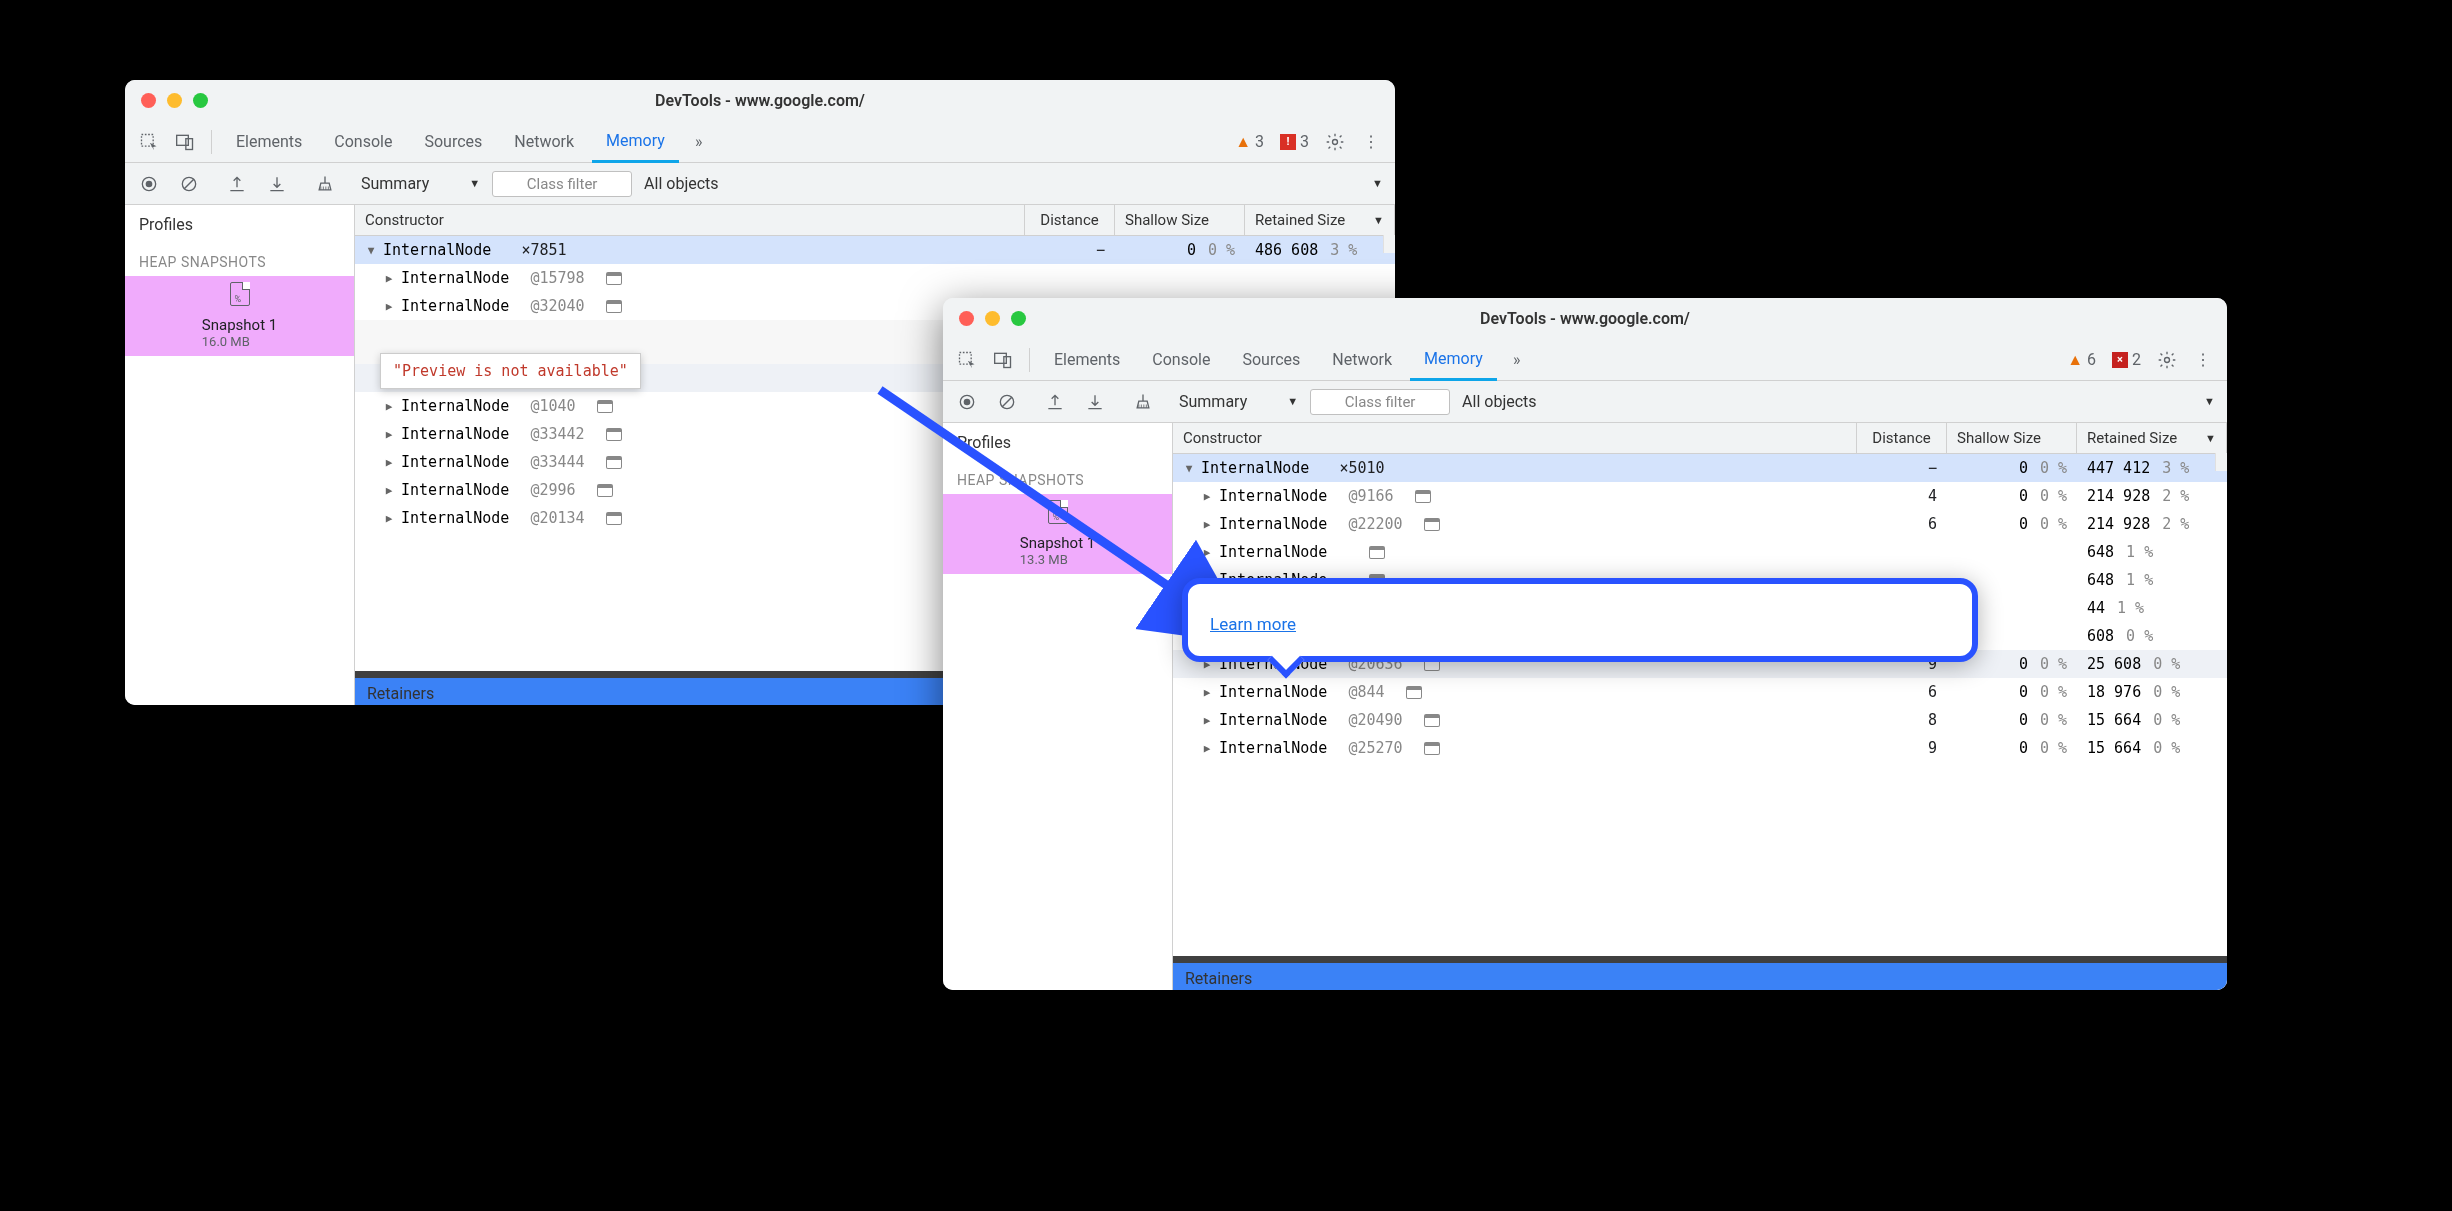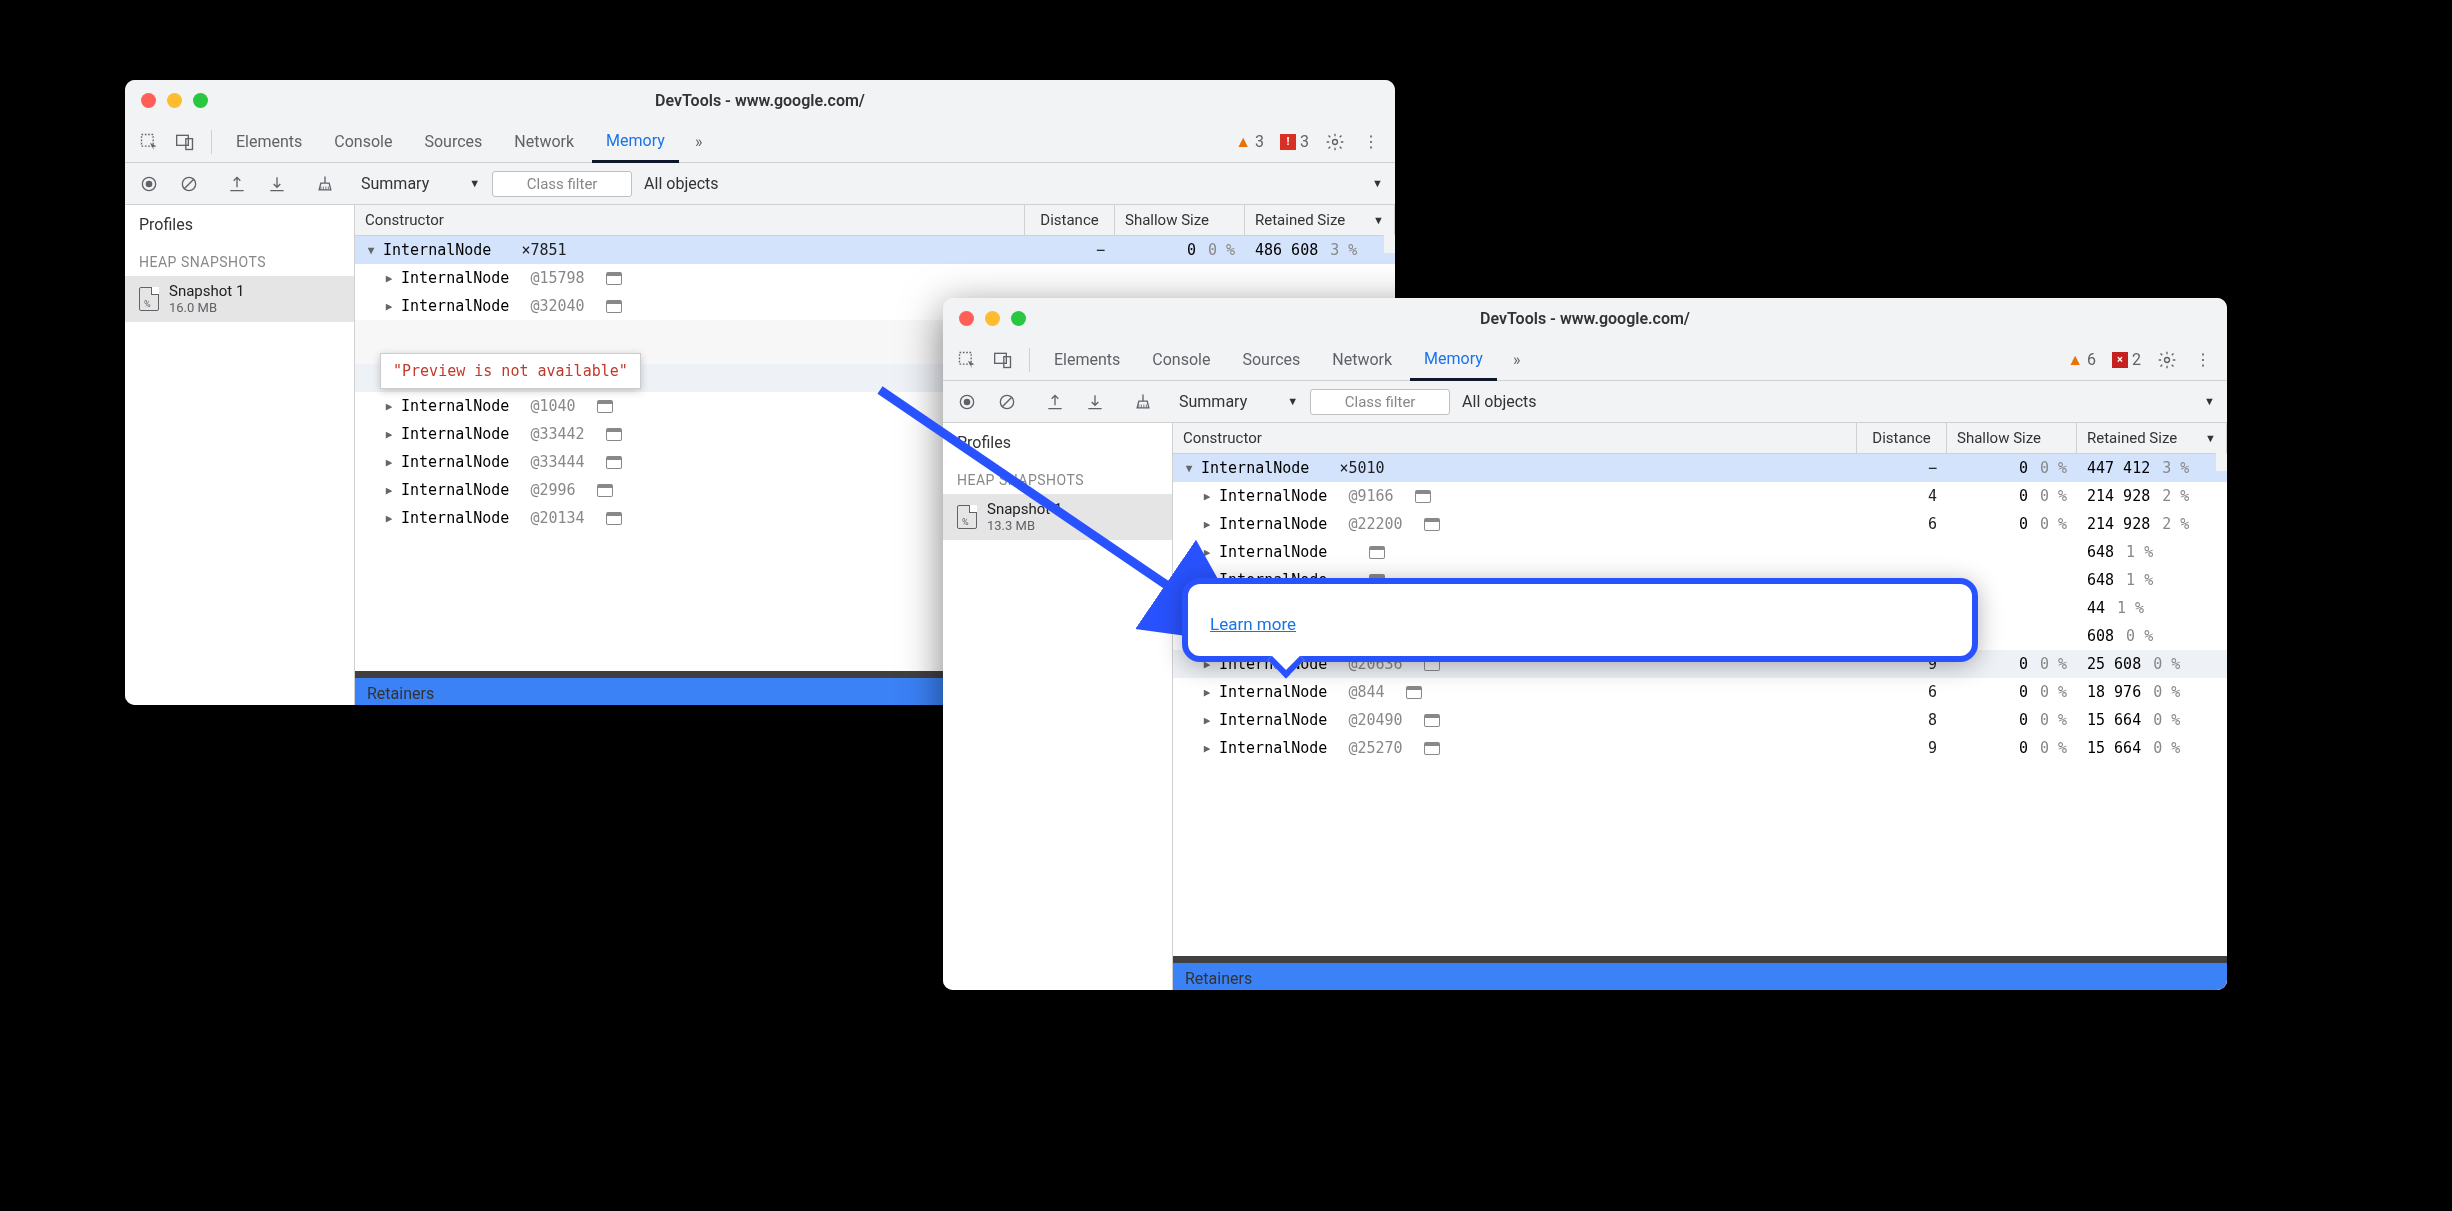--- a/index.html
+++ b/index.html
@@ -67,21 +67,21 @@
   .tab {
     padding: 0 14px;
     height: 42px;
     display: flex;
     align-items: center;
     color: #5f6368;
     cursor: pointer;
   }
   .tab.active {
     color: #1a73e8;
-    border-bottom: 3px solid #0f172a;
+    border-bottom: 3px solid #0ea5e9;
     margin-bottom: -1px;
   }
   .tabbar .spacer { flex:1; }
   .status-g { display:flex; align-items:center; gap: 4px; padding: 0 6px; color:#5f6368;}
   .tri-warn { color:#e8710a; font-size:16px;}
   .sq-err { background:#d93025; color:#fff; width:16px; height:16px; font-size:11px; font-weight:bold; display:flex;align-items:center;justify-content:center;}
   .sq-err.red2 { background:#c5221f; }
   .toolbar {
     display: flex;
     align-items: center;
@@ -119,21 +119,21 @@
     display:flex;
     flex-direction:column;
   }
   .sidebar .hdr { padding: 10px 14px; font-size: 16px; color:#333;}
   .sidebar .sec { padding: 10px 14px 6px; font-size: 14px; color:#888; letter-spacing: .5px;}
   .snap-item {
     display:flex; align-items:center; gap:10px;
     padding: 6px 14px;
     cursor:pointer;
   }
-  .snap-item.sel { background:#e5e5e5;}
+  .snap-item.sel { background:#f0abfc;flex-direction:column;}
   .file-ic { width:20px; height:24px; border:1.5px solid #5f6368; border-radius:2px; position:relative;}
   .file-ic::after{content:"%"; position:absolute; bottom:1px; left:4px; font-size:9px; color:#5f6368;}
   .file-ic::before{content:""; position:absolute; top:-1px; right:-1px; width:7px; height:7px; background:#fff; border-left:1.5px solid #5f6368; border-bottom:1.5px solid #5f6368;}
   .snap-item .txt { display:flex; flex-direction:column; line-height:1.2;}
   .snap-item .name { font-size:15px; color:#202124;}
   .snap-item .size { font-size:13px; color:#5f6368;}
   .main { flex:1; display:flex; flex-direction:column; background:#fff; position:relative;}
   .cols {
     display:flex;
     border-bottom:1px solid #d0d0d0;

